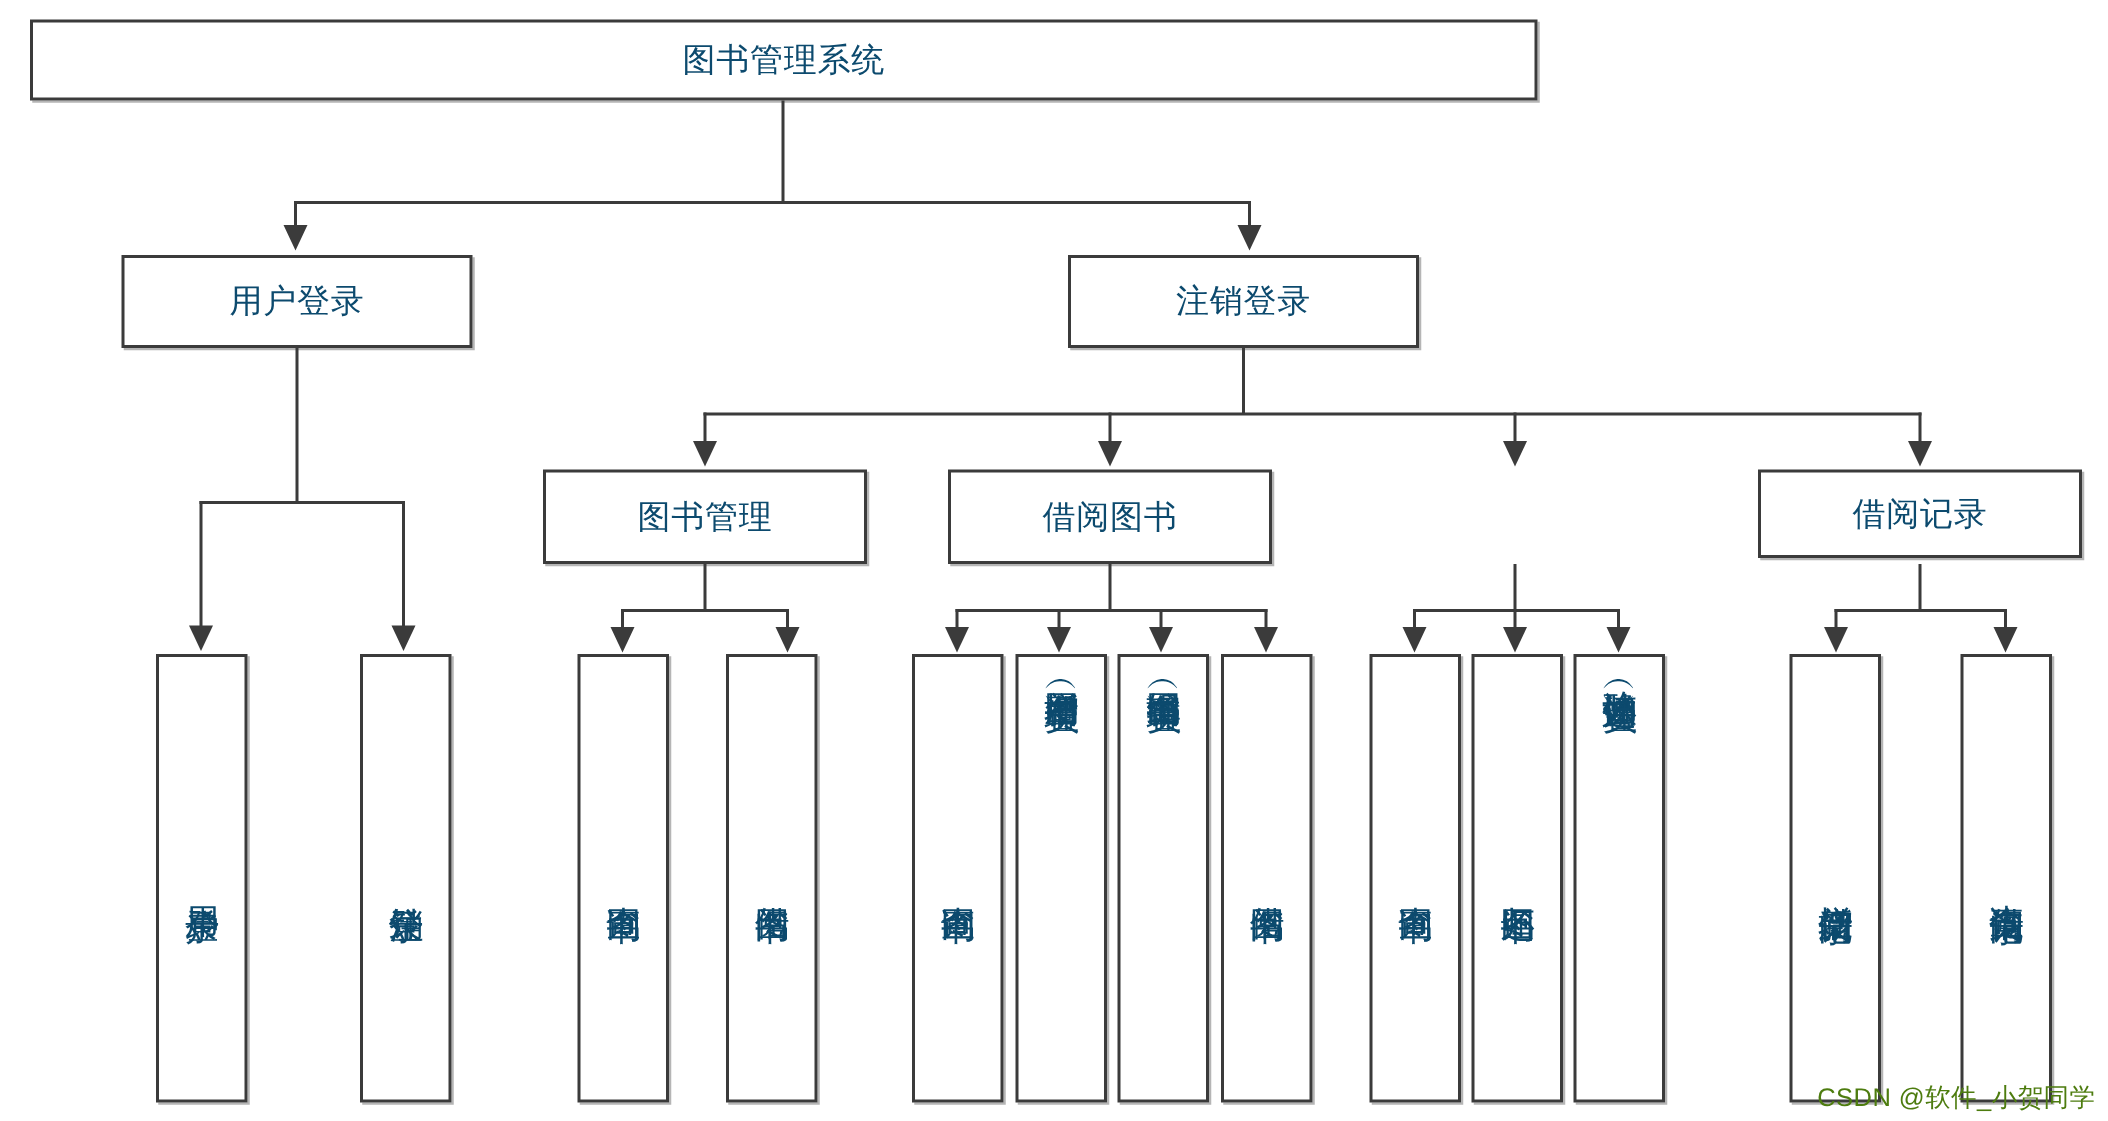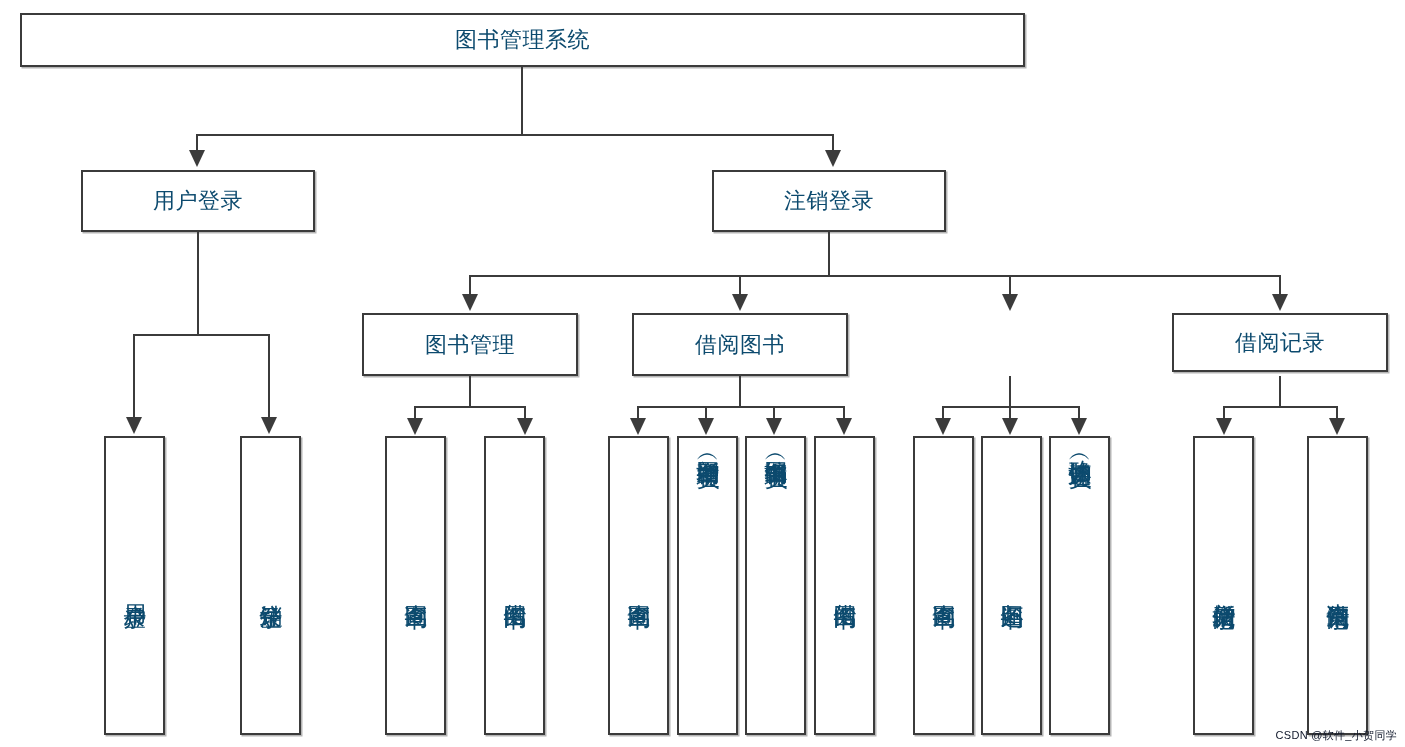--- a/index.html
+++ b/index.html
@@ -52,22 +52,22 @@
     width:0;height:0;
     border-left:8px solid transparent;
     border-right:8px solid transparent;
     border-top:17px solid #3b3b3b;
   }
 
   
   #watermark{
     position:absolute;
     right:8px;bottom:4px;
-    font-size:11px;
-    color:#0f172a;
+    font-size:17px;
+    color:#4d7c0f;
     white-space:nowrap;
     letter-spacing:.3px;
   }
 </style>
 </head>
 <body>
 
 <div id="canvas">
 
   <div class="box hbox" style="left:20px;top:13px;width:1005px;height:54px;">

